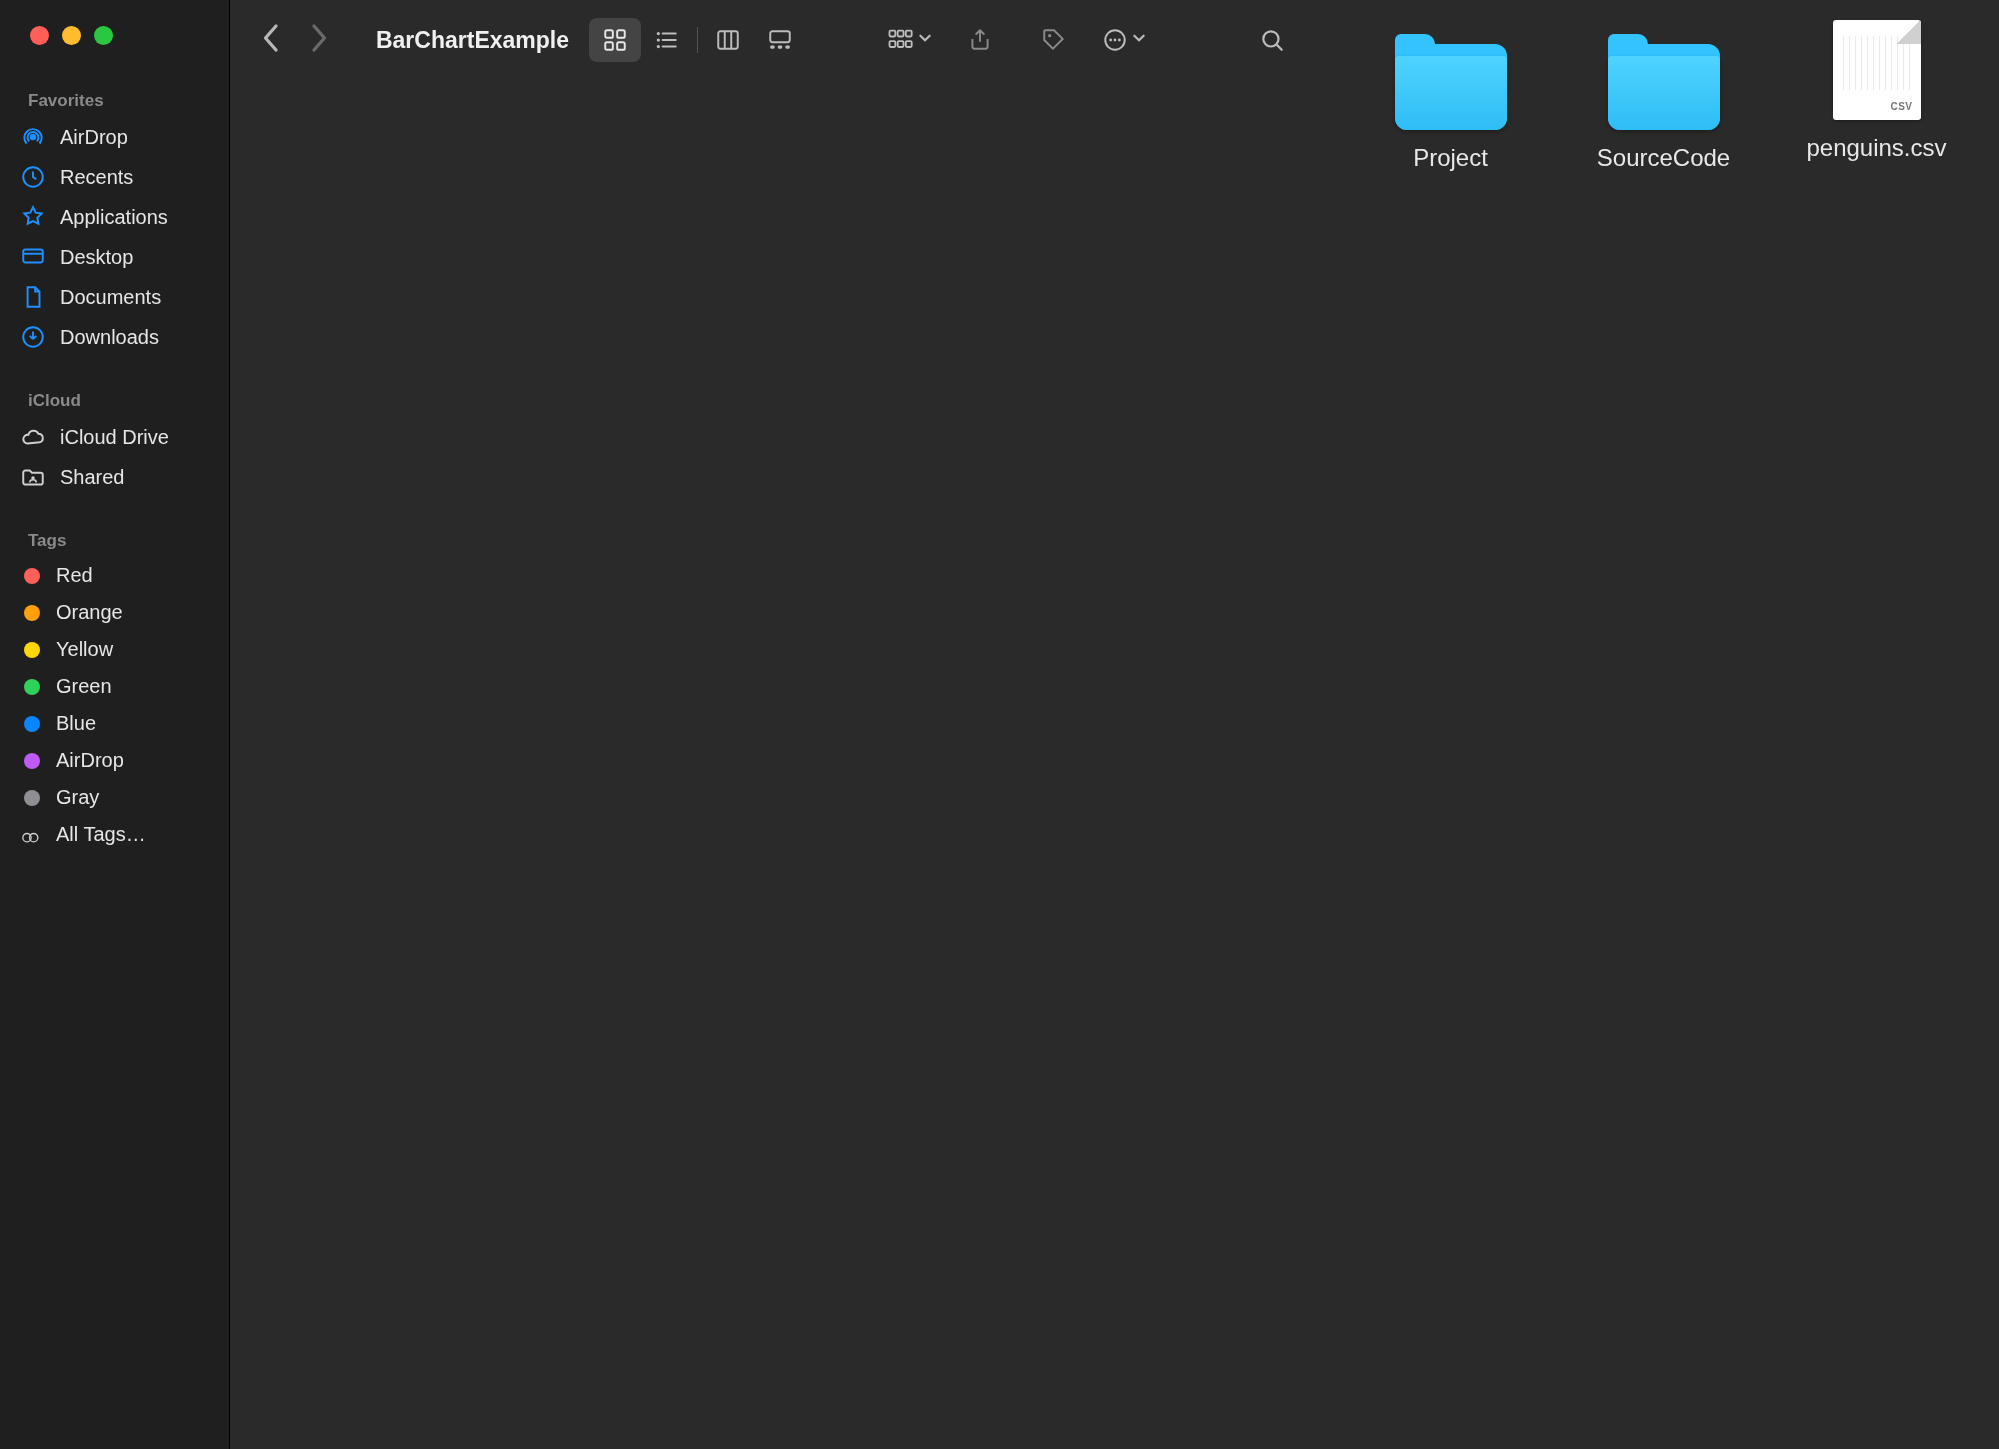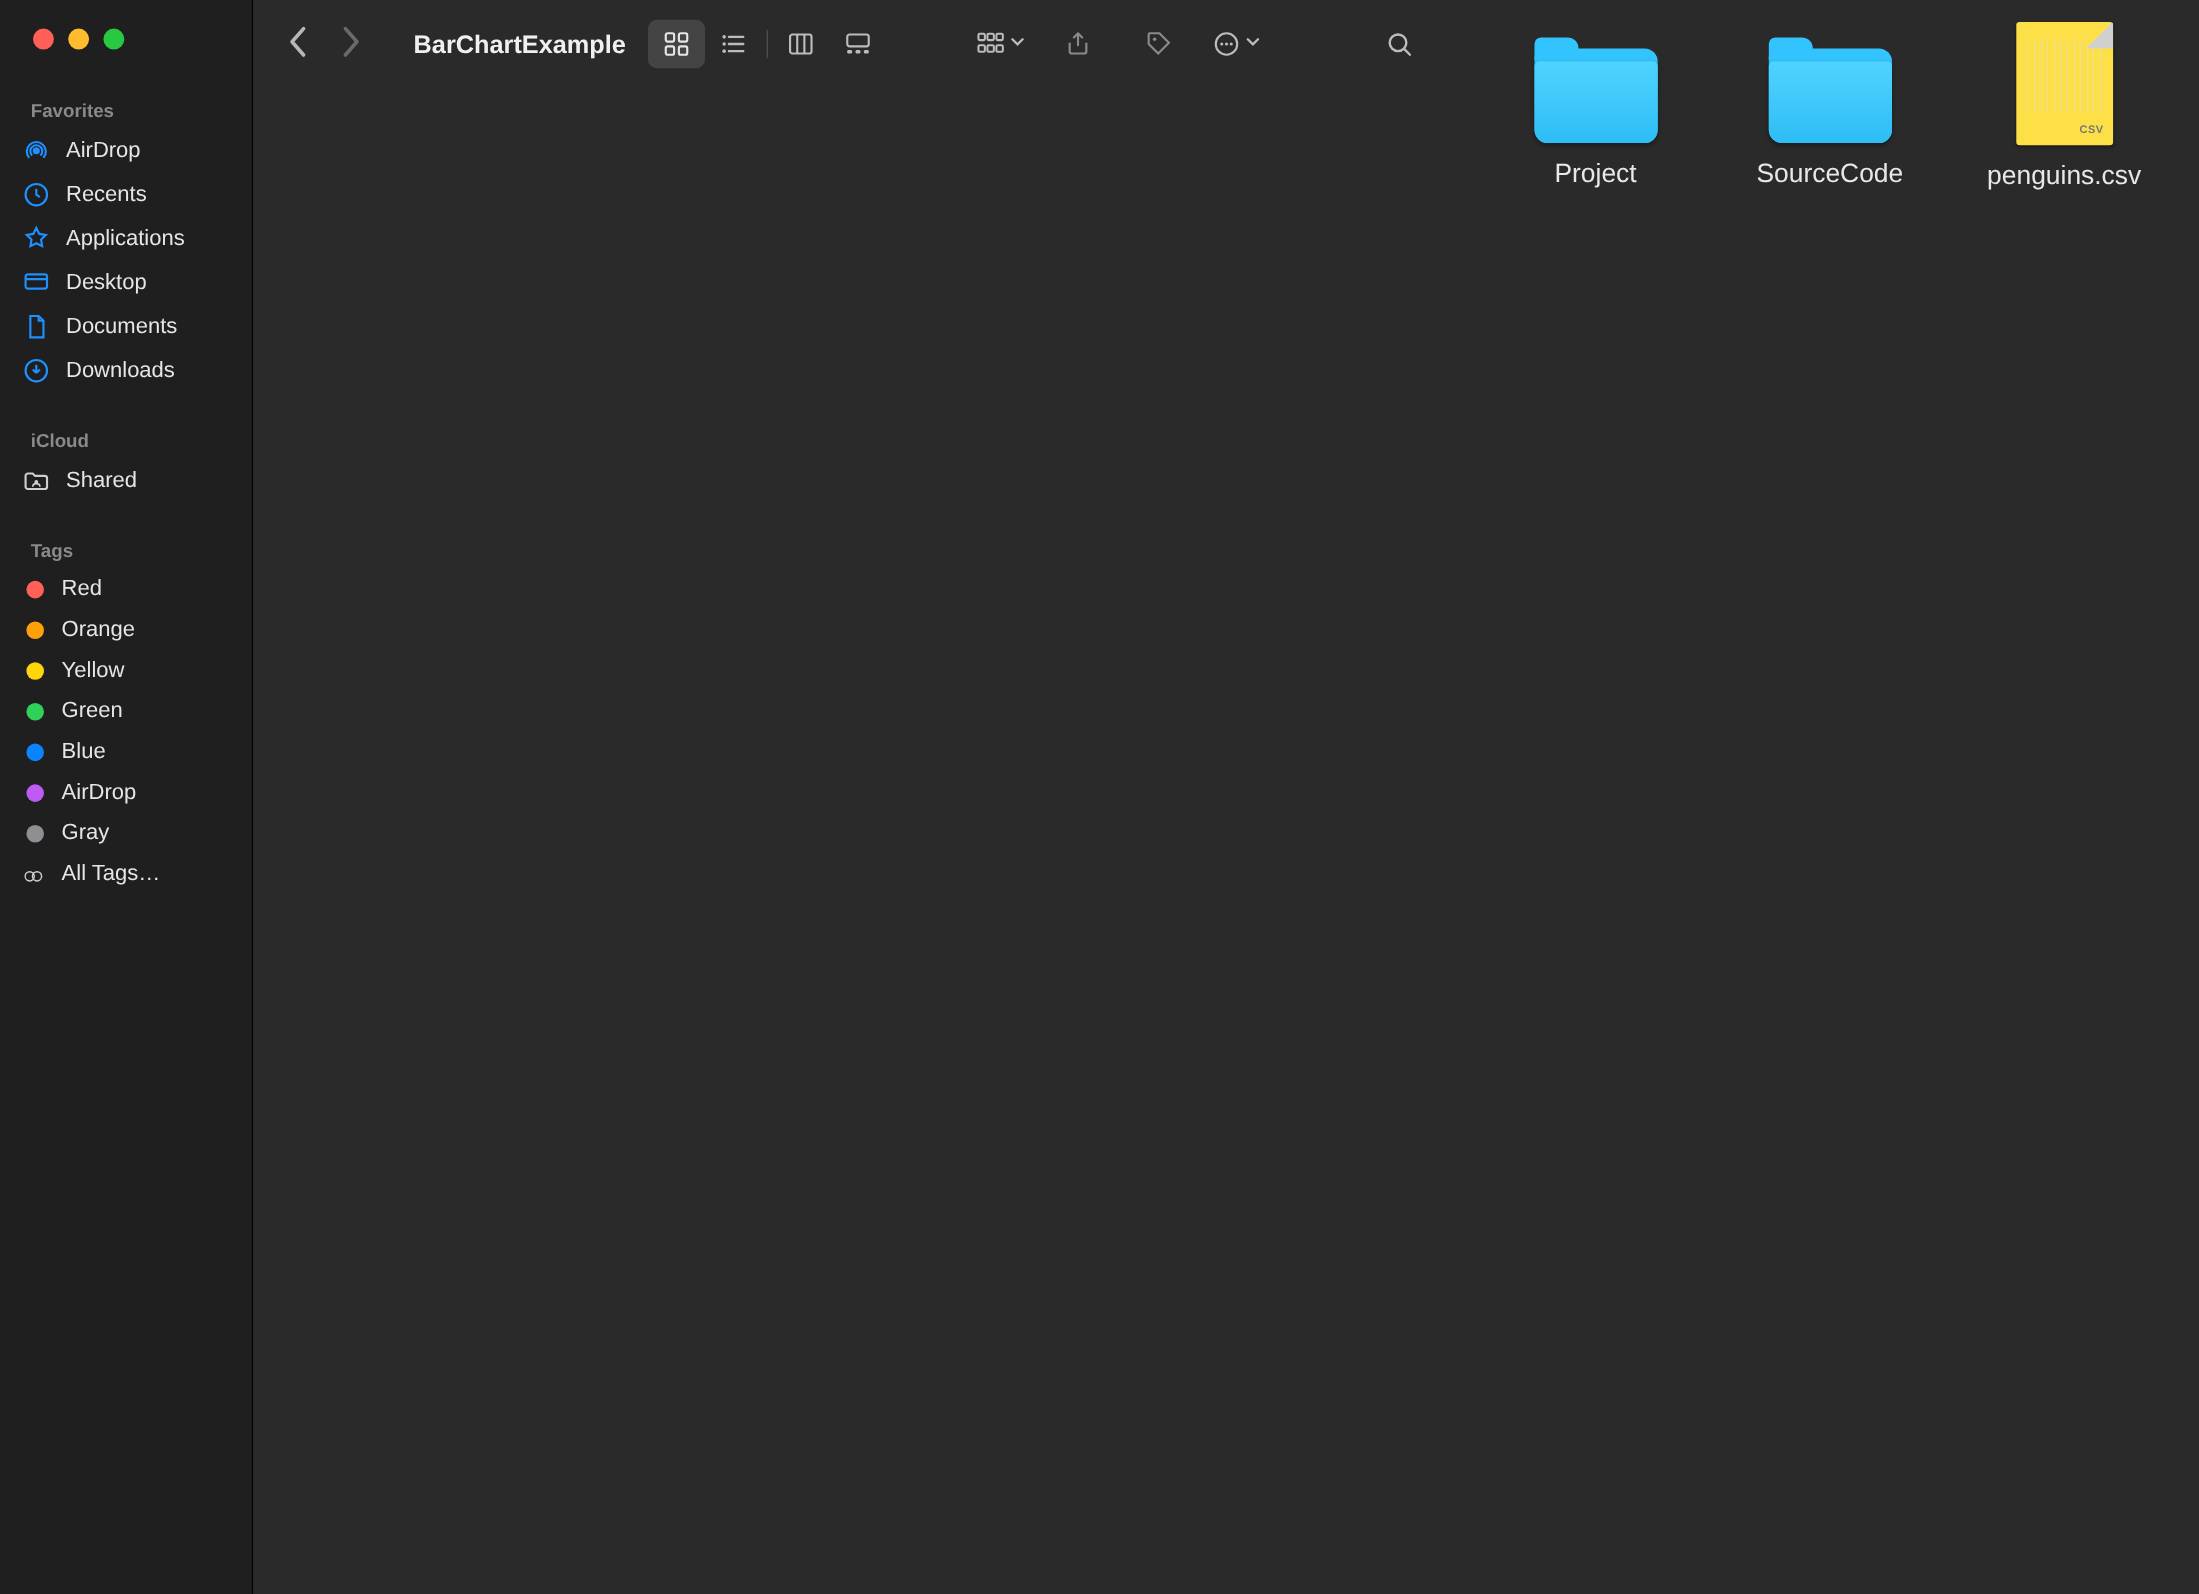--- a/index.html
+++ b/index.html
@@ -181,22 +181,22 @@
   .folder-front {
     position: absolute;
     bottom: 0; left: 0;
     width: 112px; height: 74px;
     background: linear-gradient(to bottom, #4fd3ff, #2ebdf5);
     border-radius: 4px 4px 12px 12px;
     box-shadow: 0 2px 4px rgba(0,0,0,0.3);
   }
   .file-icon {
     width: 88px;
-    height: 112px;
-    background: #fde047;
+    height: 100px;
+    background: #ffffff;
     border-radius: 3px;
     position: relative;
     margin-top: 0;
     box-shadow: 0 1px 3px rgba(0,0,0,0.4);
     overflow: hidden;
   }
   .file-corner {
     position: absolute;
     top: 0; right: 0;
     width: 24px; height: 24px;
@@ -291,20 +291,28 @@
             <path class="accent" stroke-width="1.8" d="M12 7v7m0 0l-3-3m3 3l3-3"></path>
           </svg>
       </span>
       <span>Downloads</span>
     </div>
   </div>
 
   <div class="section">
     <div class="section-header">iCloud</div>
 
+    <div class="sidebar-item">
+      <span class="sidebar-icon">
+        <svg viewBox="0 0 24 24">
+            <path stroke="#cfcfcf" fill="none" stroke-width="1.8" d="M7 18a4 4 0 1 1 .7-7.95A5 5 0 0 1 17 9a4 4 0 0 1 1 7.88z"></path>
+          </svg>
+      </span>
+      <span>iCloud Drive</span>
+    </div>
 
     <div class="sidebar-item">
       <span class="sidebar-icon">
         <svg viewBox="0 0 24 24">
             <path stroke="#cfcfcf" fill="none" stroke-width="1.8" d="M3 8a2 2 0 0 1 2-2h4l2 2h8a2 2 0 0 1 2 2v7a2 2 0 0 1-2 2H5a2 2 0 0 1-2-2z"></path>
             <circle cx="12" cy="13" r="1.6" fill="#cfcfcf"></circle>
             <path stroke="#cfcfcf" fill="none" stroke-width="1.4" d="M9 17c0-1.5 1.3-2.5 3-2.5s3 1 3 2.5"></path>
           </svg>
       </span>
       <span>Shared</span>

